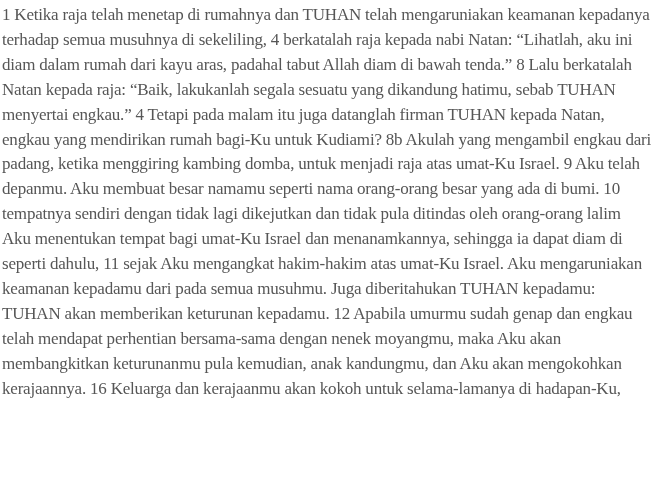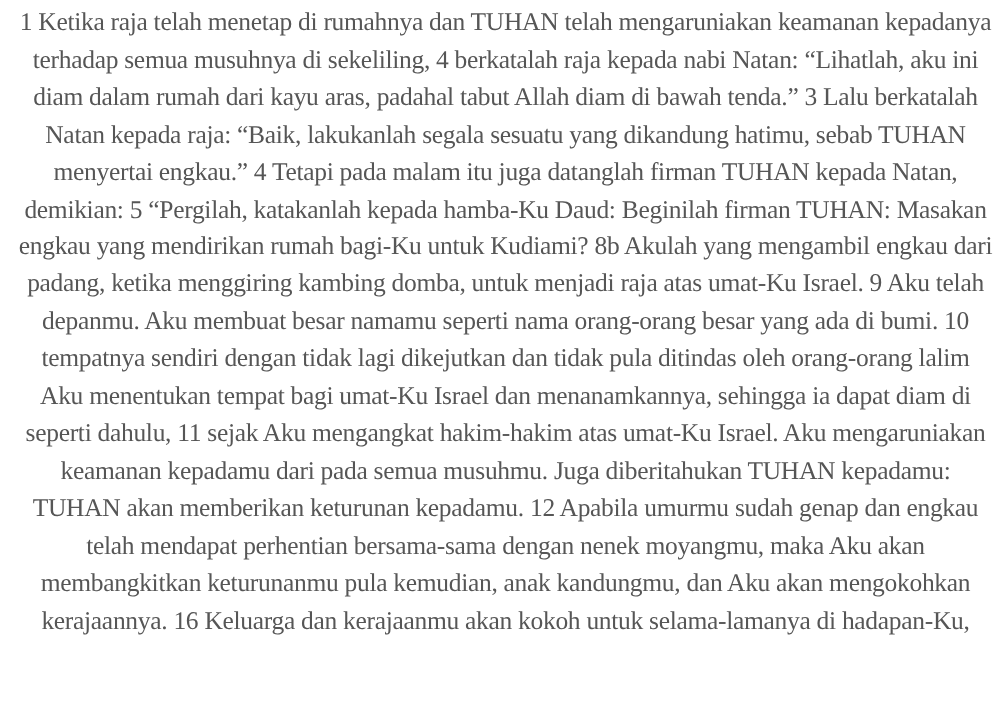--- a/index.html
+++ b/index.html
@@ -15,33 +15,31 @@
       background: #ffffff;
       overflow: hidden;
     }
     .text-line {
       font-family: "Liberation Serif", "DejaVu Serif", serif;
       font-size: 17px;
       line-height: 24.9px;
       letter-spacing: -0.2px;
       color: #565656;
       white-space: nowrap;
-      text-align: center;
     }
   </style>
 </head>
 <body>
 
 <div class="page">
   <div class="text-line">1 Ketika raja telah menetap di rumahnya dan TUHAN telah mengaruniakan keamanan kepadanya</div>
   <div class="text-line">terhadap semua musuhnya di sekeliling, 4 berkatalah raja kepada nabi Natan: “Lihatlah, aku ini</div>
-  <div class="text-line">diam dalam rumah dari kayu aras, padahal tabut Allah diam di bawah tenda.” 3 Lalu berkatalah</div>
+  <div class="text-line">diam dalam rumah dari kayu aras, padahal tabut Allah diam di bawah tenda.” 8 Lalu berkatalah</div>
   <div class="text-line">Natan kepada raja: “Baik, lakukanlah segala sesuatu yang dikandung hatimu, sebab TUHAN</div>
   <div class="text-line">menyertai engkau.” 4 Tetapi pada malam itu juga datanglah firman TUHAN kepada Natan,</div>
-  <div class="text-line">demikian: 5 “Pergilah, katakanlah kepada hamba-Ku Daud: Beginilah firman TUHAN: Masakan</div>
   <div class="text-line">engkau yang mendirikan rumah bagi-Ku untuk Kudiami? 8b Akulah yang mengambil engkau dari</div>
   <div class="text-line">padang, ketika menggiring kambing domba, untuk menjadi raja atas umat-Ku Israel. 9 Aku telah</div>
   <div class="text-line">depanmu. Aku membuat besar namamu seperti nama orang-orang besar yang ada di bumi. 10</div>
   <div class="text-line">tempatnya sendiri dengan tidak lagi dikejutkan dan tidak pula ditindas oleh orang-orang lalim</div>
   <div class="text-line">Aku menentukan tempat bagi umat-Ku Israel dan menanamkannya, sehingga ia dapat diam di</div>
   <div class="text-line">seperti dahulu, 11 sejak Aku mengangkat hakim-hakim atas umat-Ku Israel. Aku mengaruniakan</div>
   <div class="text-line">keamanan kepadamu dari pada semua musuhmu. Juga diberitahukan TUHAN kepadamu:</div>
   <div class="text-line">TUHAN akan memberikan keturunan kepadamu. 12 Apabila umurmu sudah genap dan engkau</div>
   <div class="text-line">telah mendapat perhentian bersama-sama dengan nenek moyangmu, maka Aku akan</div>
   <div class="text-line">membangkitkan keturunanmu pula kemudian, anak kandungmu, dan Aku akan mengokohkan</div>

